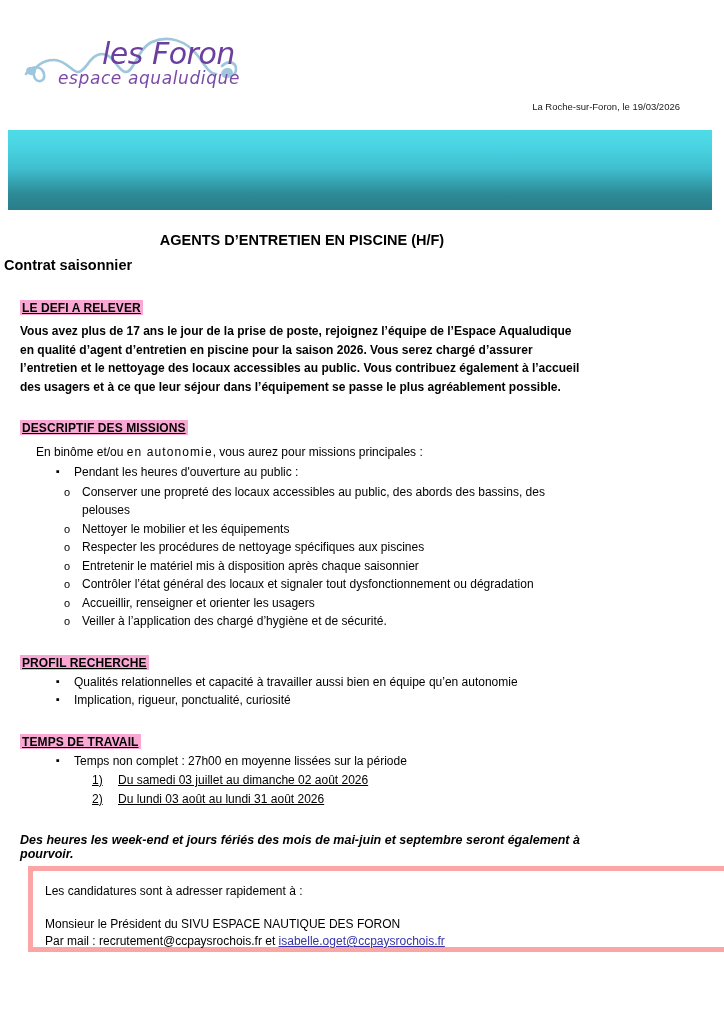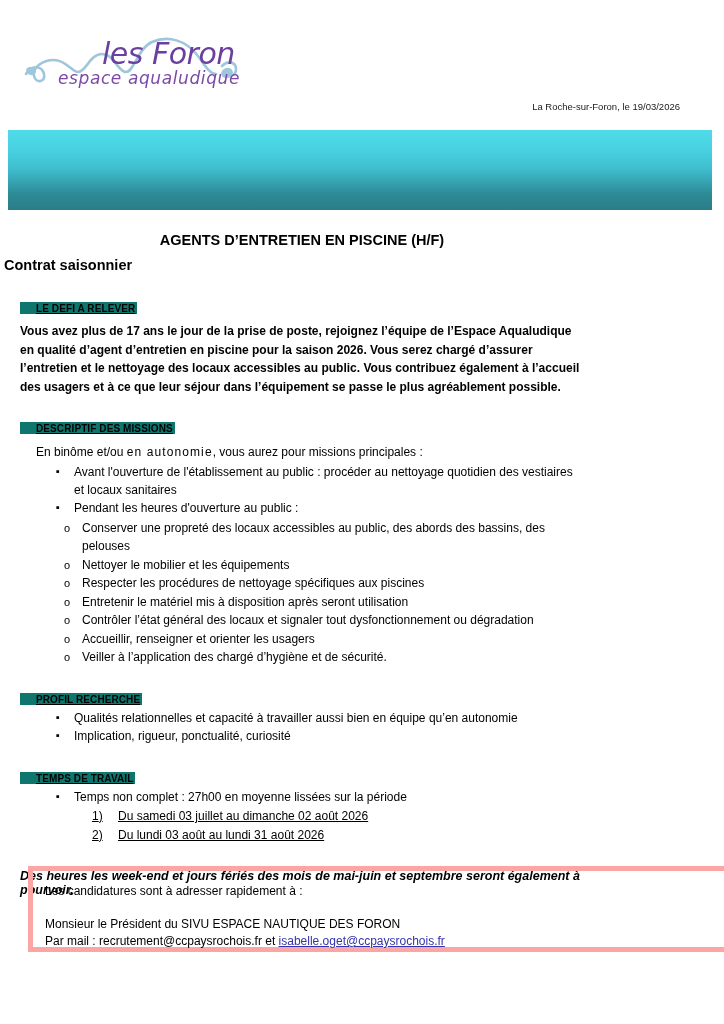--- a/index.html
+++ b/index.html
@@ -97,26 +97,26 @@
   }
 
   .section {
     margin: 0;
     padding: 0 24px 0 20px;
   }
 
   .heading-wrap { margin-top: 22px; }
   .heading {
     display: inline;
-    background: #0f766e;
-    font-weight: bold;
-    font-size: 10px;
+    background: #f9a8d4;
+    font-weight: bold;
+    font-size: 12px;
     color: #000;
     text-decoration: underline;
-    padding: 1px 2px 0 16px;
+    padding: 1px 2px 0 2px;
     letter-spacing: 0.1px;
   }
 
   .lead {
     font-weight: bold;
     font-size: 12px;
     line-height: 18.5px;
     margin: 6px 0 0 0;
     text-align: left;
     color: #000;
@@ -259,29 +259,28 @@
     <p class="lead">Vous avez plus de 17 ans le jour de la prise de poste, rejoignez l’équipe de l’Espace Aqualudique en qualité d’agent d’entretien en piscine pour la saison 2026. Vous serez chargé d’assurer l’entretien et le nettoyage des locaux accessibles au public. Vous contribuez également à l’accueil des usagers et à ce que leur séjour dans l’équipement se passe le plus agréablement possible.</p>
   </div>
 
   <div class="section">
     <div class="heading-wrap">
       <span class="heading">DESCRIPTIF DES MISSIONS</span>
     </div>
     <p class="intro"><span>En binôme et/ou </span><span class="spaced">en autonomie</span><span>, vous aurez pour missions principales :</span></p>
 
     <ul class="lvl1">
-      <li>Avant l'ouverture de l'établissement au public : procéder au nettoyage quotidien des vestiaires et locaux sanitaires</li>
       <li>Pendant les heures d'ouverture au public :</li>
     </ul>
 
     <ul class="lvl2">
       <li>Conserver une propreté des locaux accessibles au public, des abords des bassins, des pelouses</li>
       <li>Nettoyer le mobilier et les équipements</li>
       <li>Respecter les procédures de nettoyage spécifiques aux piscines</li>
-      <li>Entretenir le matériel mis à disposition après seront utilisation</li>
+      <li>Entretenir le matériel mis à disposition après chaque saisonnier</li>
       <li>Contrôler l’état général des locaux et signaler tout dysfonctionnement ou dégradation</li>
       <li>Accueillir, renseigner et orienter les usagers</li>
       <li>Veiller à l’application des chargé d’hygiène et de sécurité.</li>
     </ul>
   </div>
 
   <div class="section">
     <div class="heading-wrap">
       <span class="heading">PROFIL RECHERCHE</span>
     </div>

